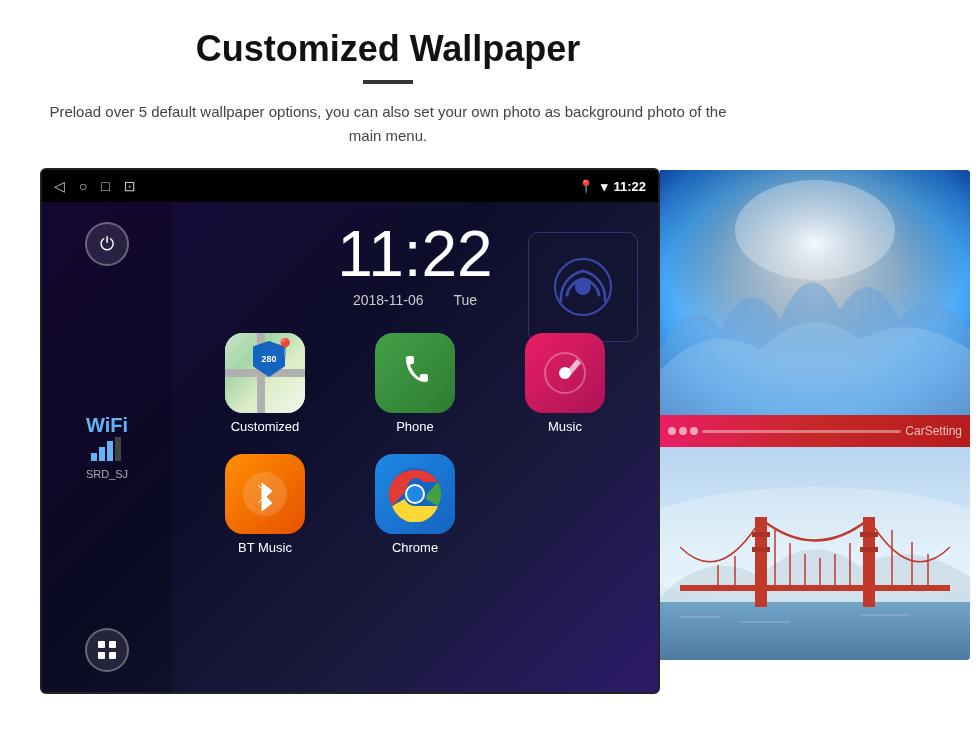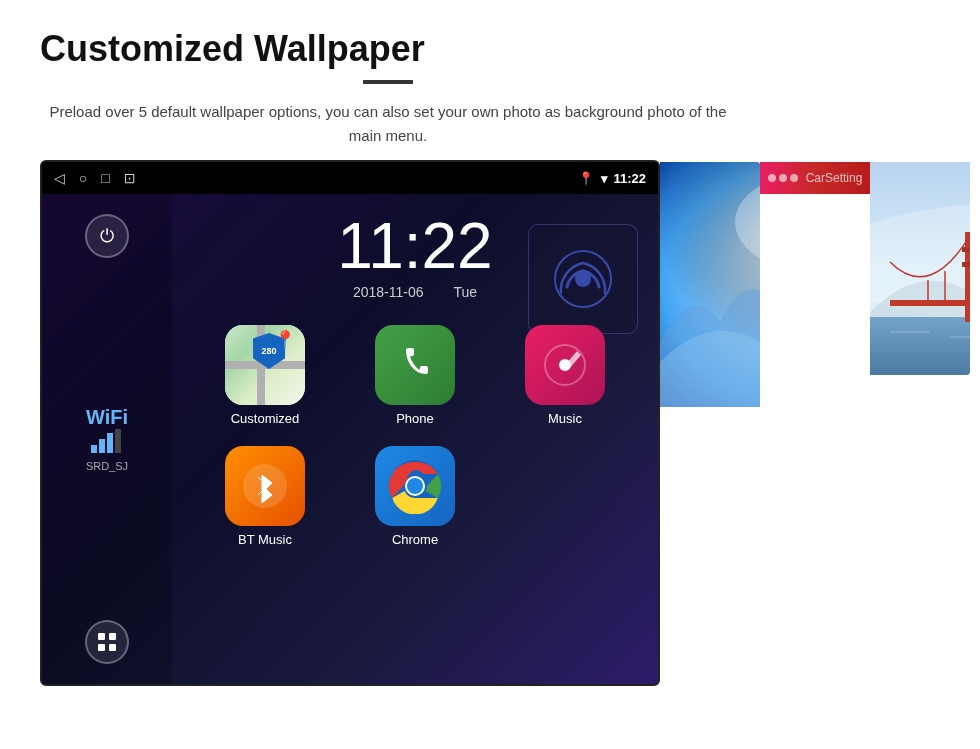--- a/index.html
+++ b/index.html
@@ -8,21 +8,21 @@
       height: 749px;
       background: #fff;
       font-family: Arial, sans-serif;
       overflow: hidden;
     }
 
     .page-wrapper {
       width: 776px;
       display: flex;
       flex-direction: column;
-      align-items: flex-start;
+      align-items: center;
       padding: 28px 40px 20px;
     }
 
     .page-title {
       font-size: 36px;
       font-weight: 900;
       color: #111;
       text-align: center;
       margin-bottom: 10px;
     }
@@ -33,21 +33,21 @@
       background: #333;
       margin: 0 auto 16px;
     }
 
     .page-desc {
       font-size: 15px;
       color: #444;
       text-align: center;
       line-height: 1.6;
       max-width: 780px;
-      margin-bottom: 12px;
+      margin-bottom: 20px;
     }
 
     
     .content-area {
       display: flex;
       width: 100%;
       gap: 0;
       align-items: flex-start;
     }
 
@@ -266,21 +266,21 @@
       display: flex;
       align-items: center;
       justify-content: center;
       flex-direction: column;
     }
 
     
     .right-panel {
       width: 310px;
       display: flex;
-      flex-direction: row;
+      flex-direction: column;
       gap: 0;
       margin-top: 2px;
     }
 
     .wallpaper-img {
       width: 310px;
       height: 245px;
       overflow: hidden;
       position: relative;
     }

